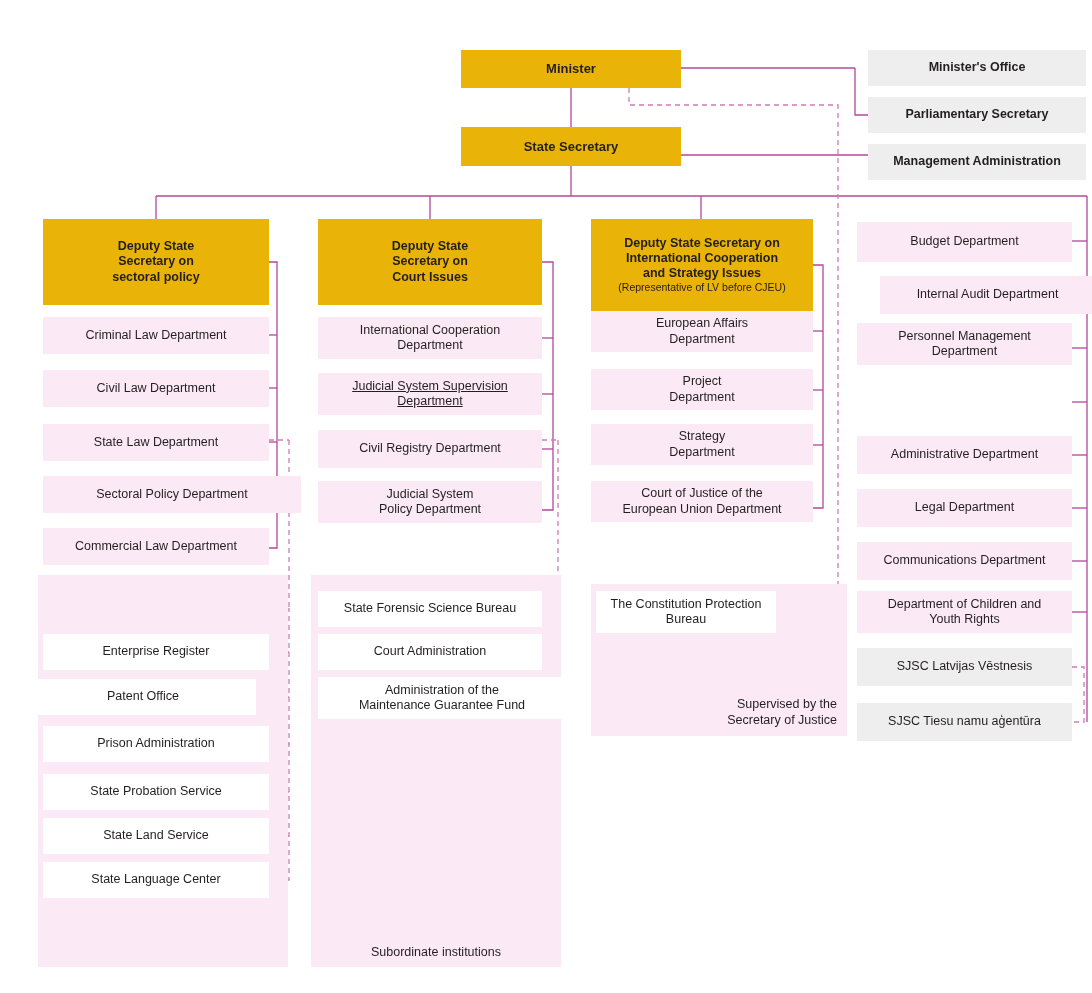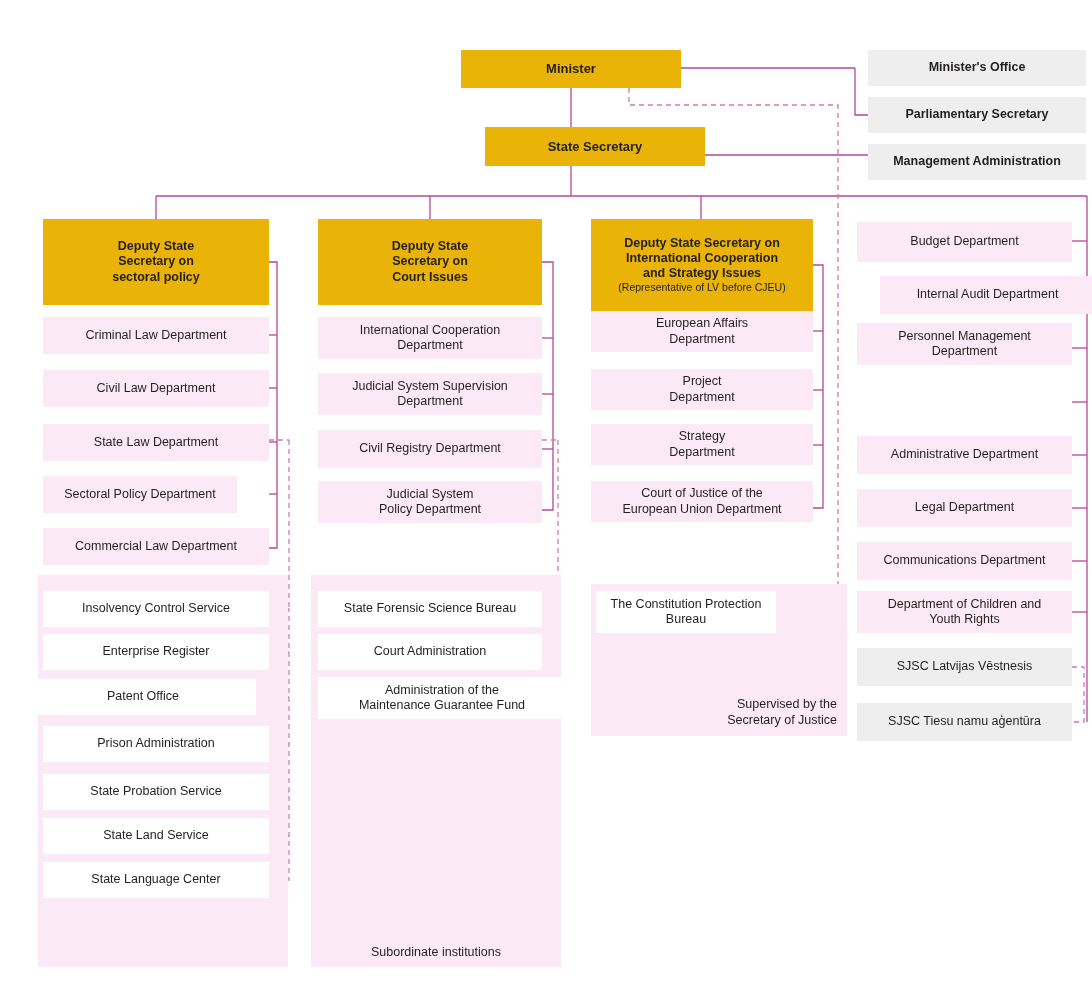--- a/index.html
+++ b/index.html
@@ -123,21 +123,21 @@
     </g>
   </svg>
 
   <div class="col-band" style="left:38px; top:575px; width:250px; height:392px;"></div>
   <div class="col-band" style="left:311px; top:575px; width:250px; height:392px;"></div>
   <div class="col-band" style="left:591px; top:584px; width:256px; height:152px;"></div>
 
   <div class="node pink bold" style="left:461px; top:50px; width:220px; height:38px; font-size:13px;">
     <span>Minister</span>
   </div>
-  <div class="node pink bold" style="left:461px; top:127px; width:220px; height:39px; font-size:13px;margin-left:24px;">
+  <div class="node pink bold" style="left:461px; top:127px; width:220px; height:39px; font-size:13px;">
     <span>State Secretary</span>
   </div>
 
   <div class="node grey bold" style="left:868px; top:50px; width:218px; height:36px; font-size:12.5px;">
     <span>Minister's Office</span>
   </div>
   <div class="node grey bold" style="left:868px; top:97px; width:218px; height:36px; font-size:12.5px;">
     <span>Parliamentary Secretary</span>
   </div>
   <div class="node grey bold" style="left:868px; top:144px; width:218px; height:36px; font-size:12.5px;">
@@ -154,30 +154,27 @@
 
   <div class="node pinklite" style="left:43px; top:317px; width:226px; height:37px; font-size:12.5px;">
     <span>Criminal Law Department</span>
   </div>
   <div class="node pinklite" style="left:43px; top:370px; width:226px; height:37px; font-size:12.5px;">
     <span>Civil Law Department</span>
   </div>
   <div class="node pinklite" style="left:43px; top:424px; width:226px; height:37px; font-size:12.5px;">
     <span>State Law Department</span>
   </div>
-  <div class="node pinklite" style="left:43px; top:476px; width:194px; height:37px; font-size:12.5px;">
+  <div class="node pinklite" style="left:43px; top:476px; width:258px; height:37px; font-size:12.5px;">
     <span>Sectoral Policy Department</span>
   </div>
   <div class="node pinklite" style="left:43px; top:528px; width:226px; height:37px; font-size:12.5px;">
     <span>Commercial Law Department</span>
   </div>
 
-  <div class="node white" style="left:43px; top:591px; width:226px; height:36px; font-size:12.5px;">
-    <span>Insolvency Control Service</span>
-  </div>
   <div class="node white" style="left:43px; top:634px; width:226px; height:36px; font-size:12.5px;">
     <span>Enterprise Register</span>
   </div>
   <div class="node white" style="left:30px; top:679px; width:226px; height:36px; font-size:12.5px;">
     <span>Patent Office</span>
   </div>
   <div class="node white" style="left:43px; top:726px; width:226px; height:36px; font-size:12.5px;">
     <span>Prison Administration</span>
   </div>
   <div class="node white" style="left:43px; top:774px; width:226px; height:36px; font-size:12.5px;">
@@ -196,21 +193,21 @@
       <span>Secretary on</span>
       <span>Court Issues</span>
     </span>
   </div>
 
   <div class="node pinklite" style="left:318px; top:317px; width:224px; height:42px; font-size:12.5px;">
     <span style="white-space:pre-line;">International Cooperation
 Department</span>
   </div>
   <div class="node pinklite" style="left:318px; top:373px; width:224px; height:42px; font-size:12.5px;">
-    <span style="white-space:pre-line;">Judicial System Supervision
+    <span style="white-space:pre-line;text-decoration:underline;">Judicial System Supervision
 Department</span>
   </div>
   <div class="node pinklite" style="left:318px; top:430px; width:224px; height:38px; font-size:12.5px;">
     <span style="white-space:pre-line;">Civil Registry Department</span>
   </div>
   <div class="node pinklite" style="left:318px; top:481px; width:224px; height:42px; font-size:12.5px;">
     <span style="white-space:pre-line;">Judicial System
 Policy Department</span>
   </div>
 

